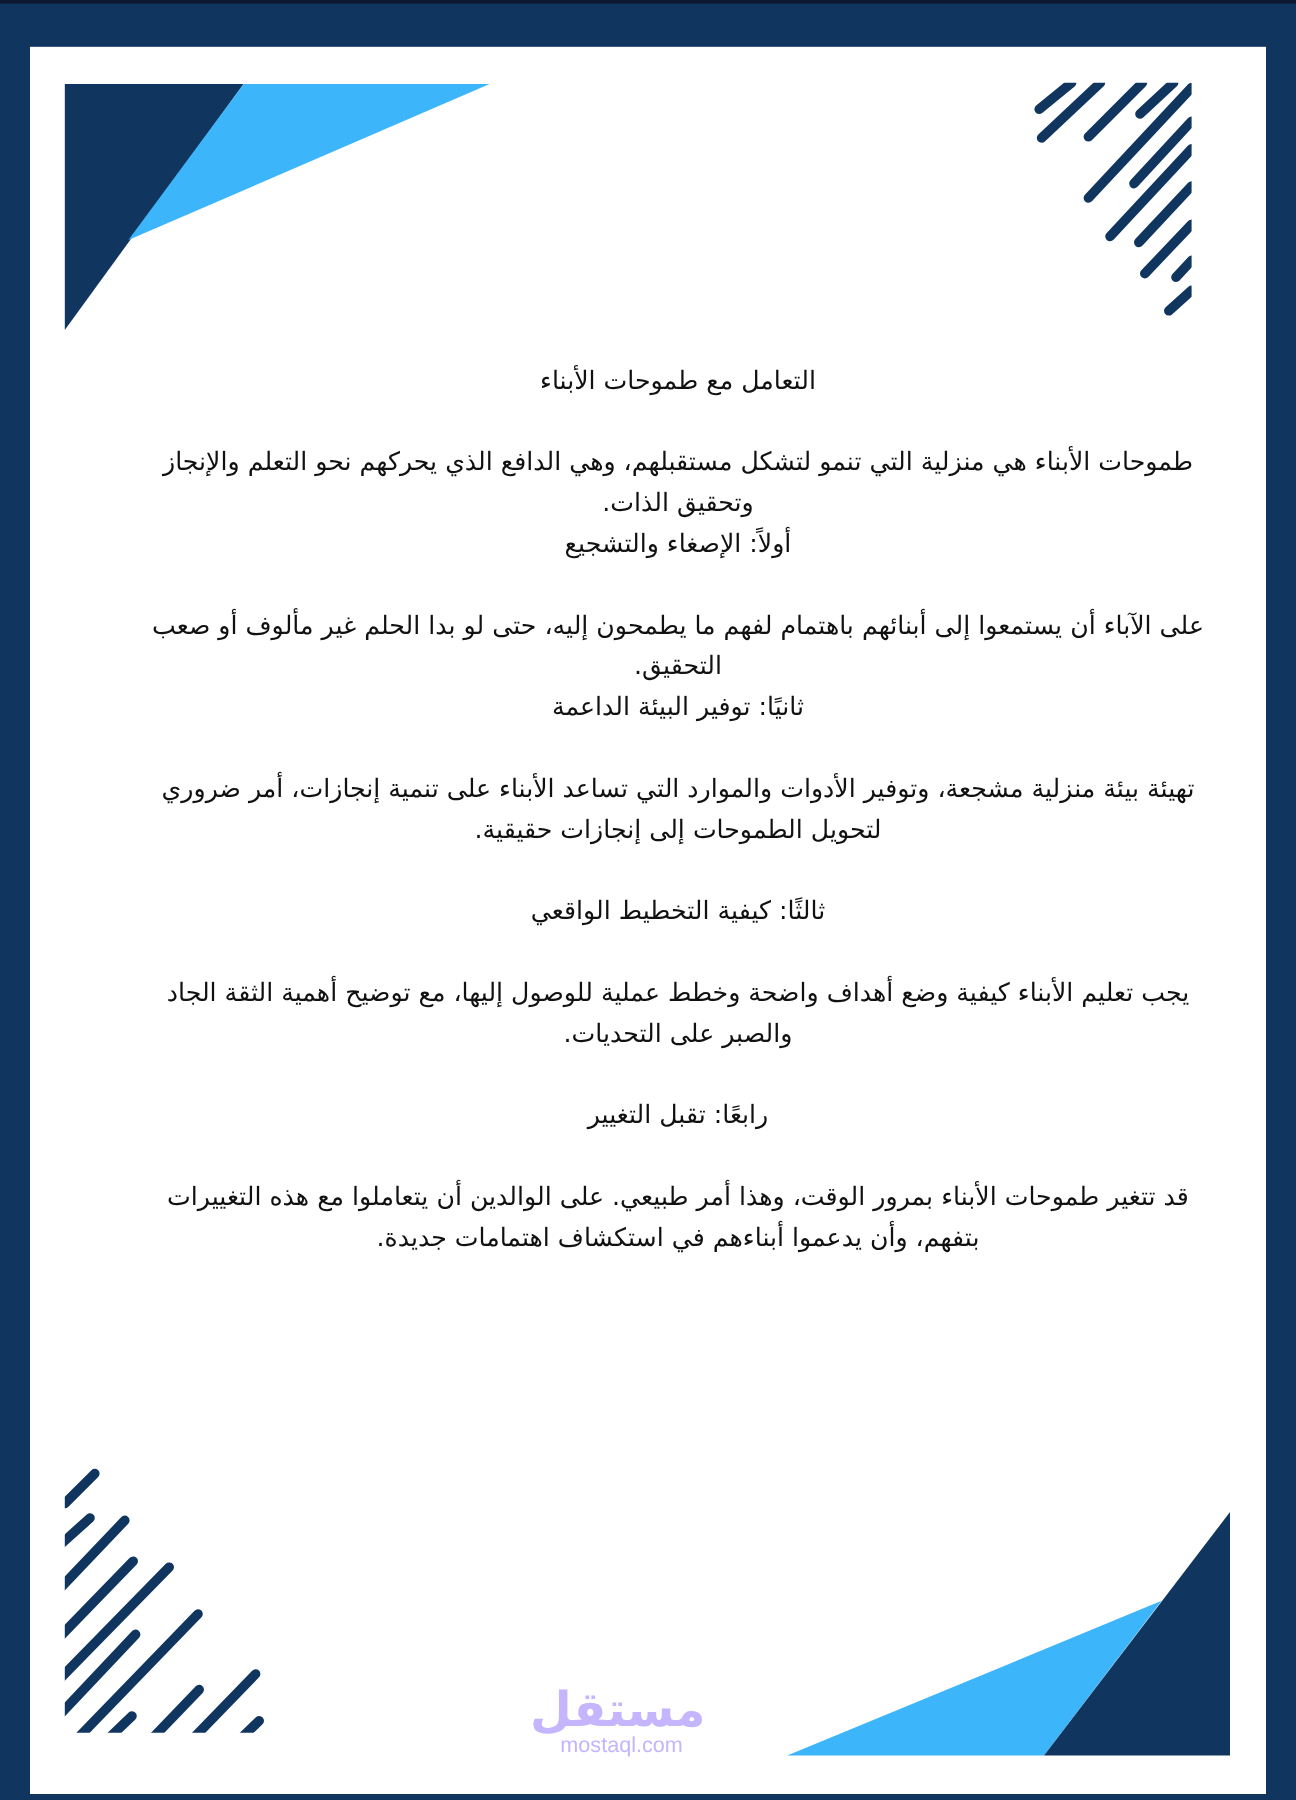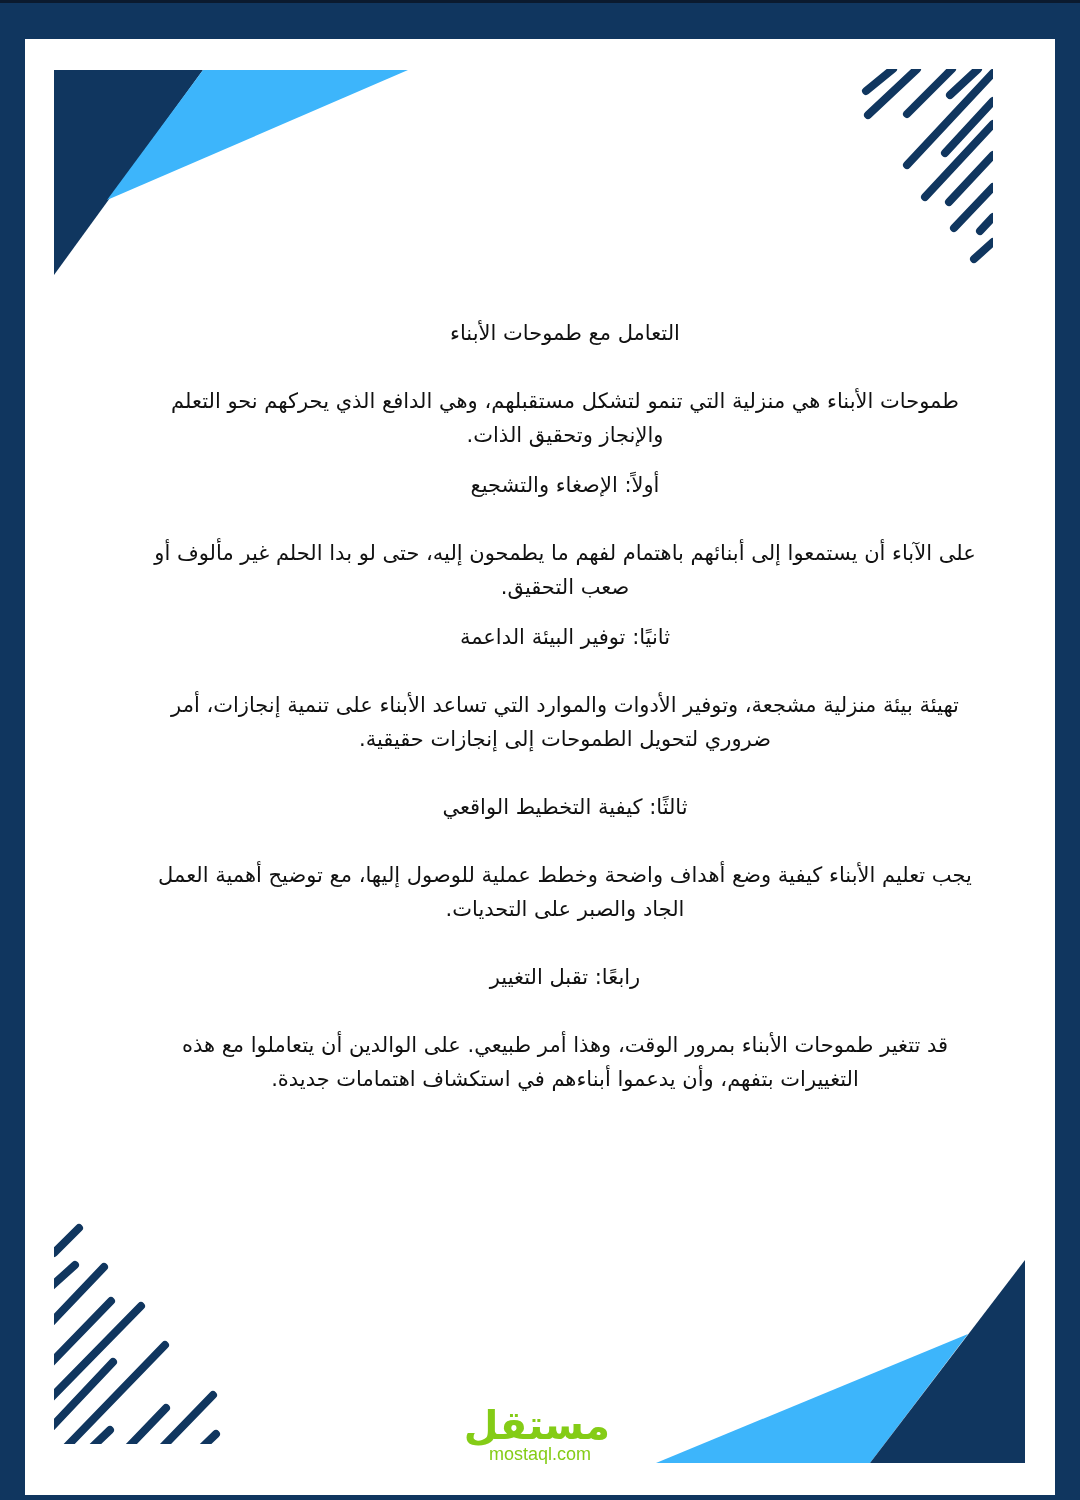--- a/index.html
+++ b/index.html
@@ -11,26 +11,26 @@
   .page {
     position:absolute; left:25px; top:39px; width:1030px; height:1456px;
     background:#ffffff;
   }
   svg.deco { position:absolute; left:0; top:0; }
   .content {
     position:absolute; left:125px; top:300px; width:880px;
     direction:rtl; text-align:center; color:#111111;
     font-size:21px; line-height:34px;
   }
-  .content p { margin:16px; }
+  .content p { margin:0; }
   .heading { margin-bottom:34px !important; }
   .para { margin-bottom:34px !important; }
   .watermark {
-    position:absolute; left:470px; top:1405px; width:140px; text-align:center;
-    color:#84cc16;
+    position:absolute; left:448px; top:1405px; width:140px; text-align:center;
+    color:#c4b5fd;
   }
   .wm-ar { font-size:40px; font-weight:bold; line-height:40px; direction:rtl; }
   .wm-en { font-size:18px; line-height:18px; font-family:"Liberation Sans", sans-serif; }
 </style>
 </head>
 <body>
 
 <div class="topbar"></div>
 
 <div class="page">
@@ -91,21 +91,21 @@
 
   <p>طموحات الأبناء هي منزلية التي تنمو لتشكل مستقبلهم، وهي الدافع الذي يحركهم نحو التعلم والإنجاز وتحقيق الذات.</p>
 
   <p class="heading">أولاً: الإصغاء والتشجيع</p>
   <p>على الآباء أن يستمعوا إلى أبنائهم باهتمام لفهم ما يطمحون إليه، حتى لو بدا الحلم غير مألوف أو صعب التحقيق.</p>
 
   <p class="heading">ثانيًا: توفير البيئة الداعمة</p>
   <p class="para">تهيئة بيئة منزلية مشجعة، وتوفير الأدوات والموارد التي تساعد الأبناء على تنمية إنجازات، أمر ضروري لتحويل الطموحات إلى إنجازات حقيقية.</p>
 
   <p class="heading">ثالثًا: كيفية التخطيط الواقعي</p>
-  <p class="para">يجب تعليم الأبناء كيفية وضع أهداف واضحة وخطط عملية للوصول إليها، مع توضيح أهمية العمل الجاد والصبر على التحديات.</p>
+  <p class="para">يجب تعليم الأبناء كيفية وضع أهداف واضحة وخطط عملية للوصول إليها، مع توضيح أهمية الثقة الجاد والصبر على التحديات.</p>
 
   <p class="heading">رابعًا: تقبل التغيير</p>
   <p>قد تتغير طموحات الأبناء بمرور الوقت، وهذا أمر طبيعي. على الوالدين أن يتعاملوا مع هذه التغييرات بتفهم، وأن يدعموا أبناءهم في استكشاف اهتمامات جديدة.</p>
 </div>
 
 <div class="watermark">
   <div class="wm-ar">مستقل</div>
   <div class="wm-en">mostaql.com</div>
 </div>
 

